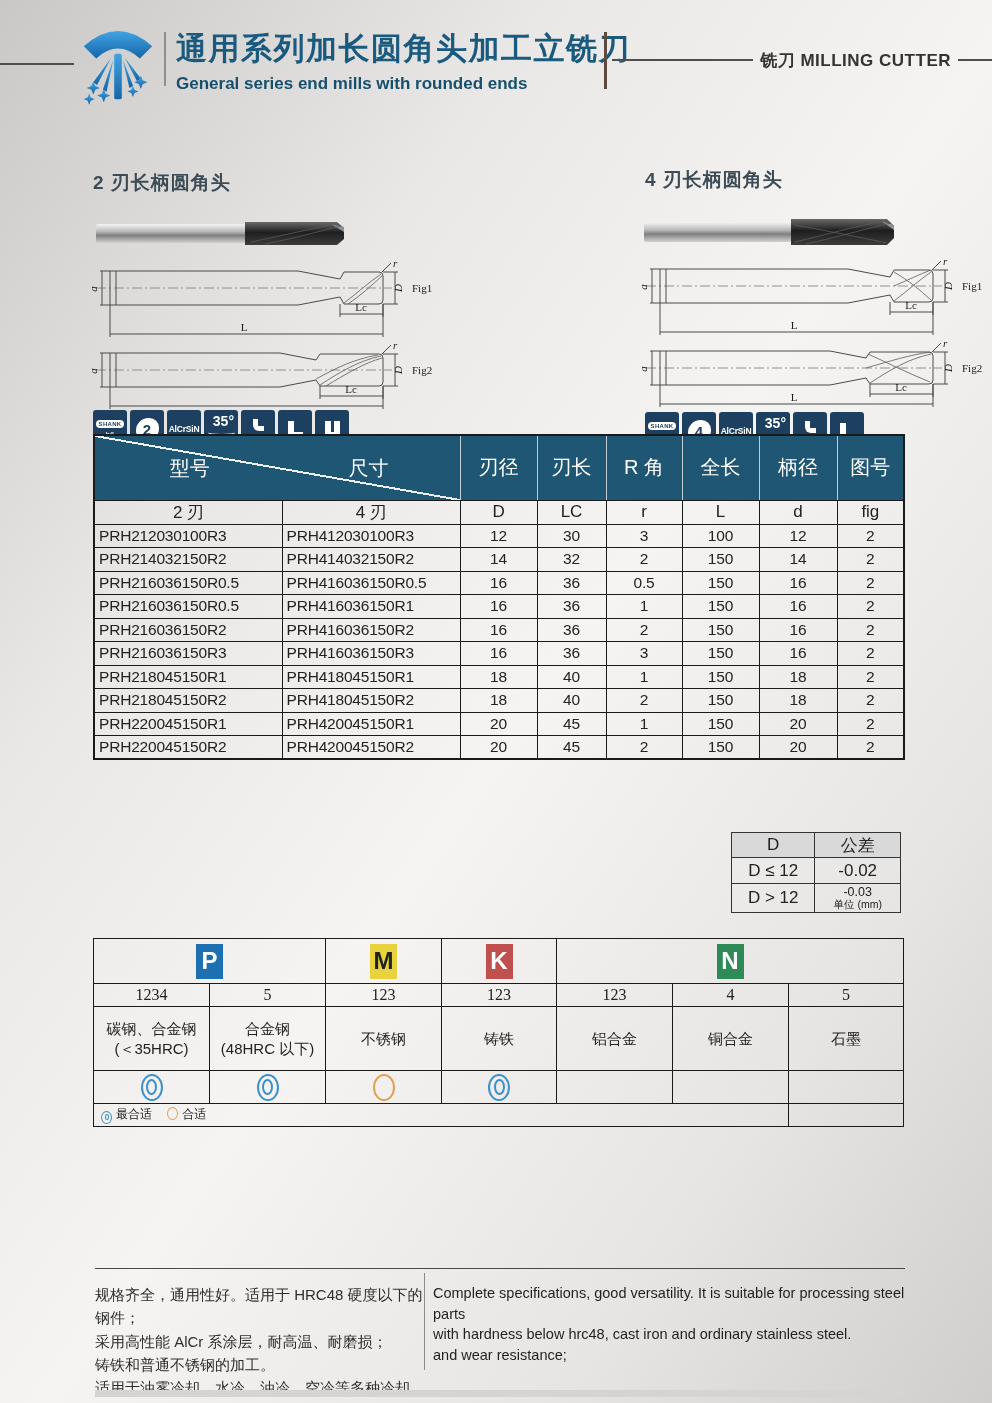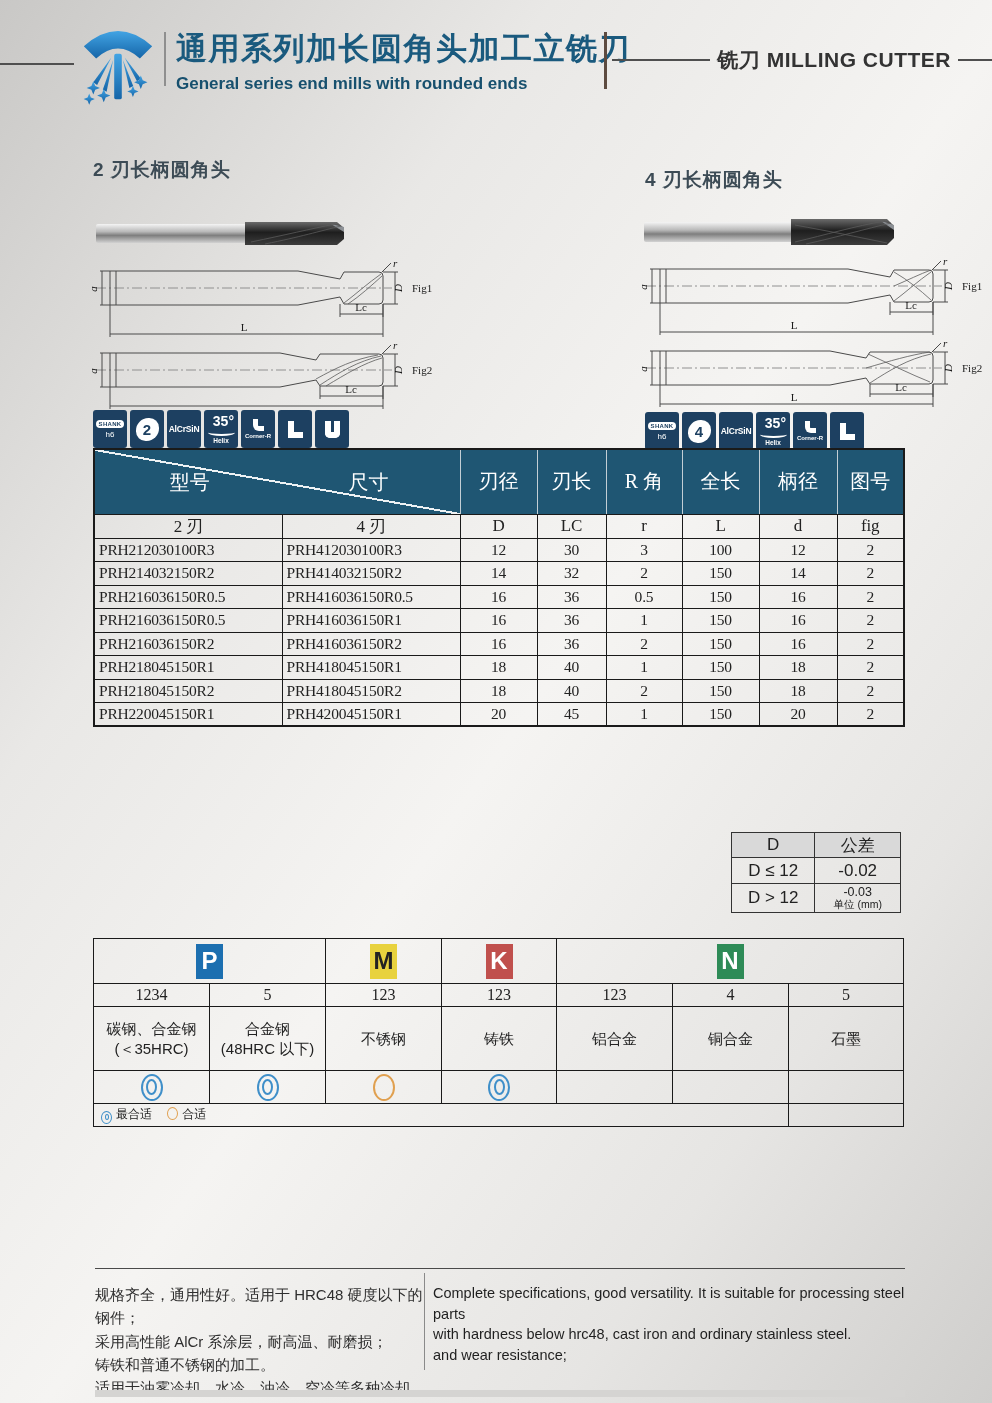--- a/index.html
+++ b/index.html
@@ -14,25 +14,25 @@
   
   .hdr-line-left { left:0; top:63px; width:74px; height:2px; background:#4f4f4f; }
   .logo { left:80px; top:22px; width:76px; height:92px; }
   .hdr-div1 { left:164px; top:32px; width:2px; height:54px; background:#8f8f8f; }
   .title-cn { left:176px; top:28px; font-size:31px; font-weight:bold; color:#1a5a7e; letter-spacing:1.5px; white-space:nowrap; }
   .title-en { left:176px; top:74px; font-size:17px; font-weight:bold; color:#17506e; white-space:nowrap; }
   .hdr-div2 { left:604px; top:32px; width:3px; height:57px; background:#5d4b40; }
   .hdr-right { left:612px; top:51px; width:380px; height:18px; display:flex; align-items:center; gap:7px; }
   .hdr-right .hline { height:2px; background:#4f4f4f; flex:1; }
   .hdr-right .hline.short { flex:0 0 34px; }
-  .hdr-cat { font-size:21px; font-weight:bold; color:#333; white-space:nowrap; letter-spacing:.5px; }
+  .hdr-cat { font-size:17px; font-weight:bold; color:#333; white-space:nowrap; letter-spacing:.5px; }
 
   
   .sec-title { font-size:19px; font-weight:bold; color:#3c4b55; letter-spacing:1px; white-space:nowrap; }
-  .st-left  { left:93px;  top:157px; }
+  .st-left  { left:93px;  top:170px; }
   .st-right { left:645px; top:167px; }
   .photo-left  { left:95px;  top:220px; }
   .photo-right { left:643px; top:217px; }
   .diag-left  { left:92px;  top:258px; }
   .diag-right { left:642px; top:254px; }
   .ln { stroke:#4a4a4a; fill:none; stroke-width:1; }
   .fl { stroke:#5a5a5a; fill:none; stroke-width:.8; }
   .cl { stroke:#909090; fill:none; stroke-width:1; stroke-dasharray:10 3 2 3; }
   .dt { font-family:"Liberation Serif",serif; font-size:11px; fill:#1c1c1c; }
   .it { font-style:italic; }
@@ -50,22 +50,22 @@
   .badge-label { font-size:8.5px; font-weight:bold; letter-spacing:-.2px; }
   .helix-deg { font-size:14px; font-weight:bold; line-height:1; align-self:flex-end; margin-right:4px; }
   .helix-wave { width:27px; height:7px; border-bottom:2px solid #fff; border-radius:50%; margin:1px 0; }
   .helix-sub { font-size:6.5px; font-weight:bold; }
   .corner-glyph { width:11px; height:12px; border-left:5px solid #fff; border-bottom:5px solid #fff; border-radius:0 0 0 6px; margin-bottom:2px; }
   .corner-label { font-size:6px; font-weight:bold; }
   .glyph-L { width:15px; height:17px; border-left:6px solid #fff; border-bottom:6px solid #fff; }
   .glyph-U { width:15px; height:17px; border-left:6px solid #fff; border-right:6px solid #fff; border-bottom:6px solid #fff; border-radius:0 0 5px 5px; }
 
   
-  .spec-table { left:93px; top:448px; width:810px; border-collapse:collapse; table-layout:fixed;
-                border:2px solid #1a1a1a;font-family:Liberation Serif, serif; }
+  .spec-table { left:93px; top:434px; width:810px; border-collapse:collapse; table-layout:fixed;
+                border:2px solid #1a1a1a; }
   .spec-table th { background:#1f5673; color:#fff; font-weight:normal; font-size:20px;
                    border-right:1px solid #c2ced5; border-bottom:1px solid #1a1a1a; height:65px; }
   .spec-table th:last-child { border-right:none;text-align:center; }
   th.diag { position:relative;
     background-image:linear-gradient(to top right, rgba(0,0,0,0) calc(50% - 1px), #eef2f4 calc(50% - 1px), #eef2f4 calc(50% + 1px), rgba(0,0,0,0) calc(50% + 1px)); }
   .diag-model { position:absolute; left:26%; top:50%; transform:translate(-50%,-50%); }
   .diag-size  { position:absolute; left:75%; top:50%; transform:translate(-50%,-50%); }
   .spec-table td { border:1px solid #1a1a1a; text-align:center; font-size:15.5px; height:23.5px;
                    letter-spacing:-.2px; white-space:nowrap; overflow:hidden; }
   .spec-table tr.subhdr td { height:24px; font-size:17px; }
@@ -386,20 +386,30 @@
           <td class="model-cell">PRH216036150R2</td>
           <td class="model-cell">PRH416036150R2</td>
           <td>16</td>
           <td>36</td>
           <td>2</td>
           <td>150</td>
           <td>16</td>
           <td>2</td>
         </tr>
         <tr>
+          <td class="model-cell">PRH216036150R3</td>
+          <td class="model-cell">PRH416036150R3</td>
+          <td>16</td>
+          <td>36</td>
+          <td>3</td>
+          <td>150</td>
+          <td>16</td>
+          <td>2</td>
+        </tr>
+        <tr>
           <td class="model-cell">PRH218045150R1</td>
           <td class="model-cell">PRH418045150R1</td>
           <td>18</td>
           <td>40</td>
           <td>1</td>
           <td>150</td>
           <td>18</td>
           <td>2</td>
         </tr>
         <tr>
@@ -411,20 +421,30 @@
           <td>150</td>
           <td>18</td>
           <td>2</td>
         </tr>
         <tr>
           <td class="model-cell">PRH220045150R1</td>
           <td class="model-cell">PRH420045150R1</td>
           <td>20</td>
           <td>45</td>
           <td>1</td>
+          <td>150</td>
+          <td>20</td>
+          <td>2</td>
+        </tr>
+        <tr>
+          <td class="model-cell">PRH220045150R2</td>
+          <td class="model-cell">PRH420045150R2</td>
+          <td>20</td>
+          <td>45</td>
+          <td>2</td>
           <td>150</td>
           <td>20</td>
           <td>2</td>
         </tr>
       </tbody>
   </table>
 
   <table class="abs tol-table">
     <colgroup>
         <col style="width:84px">

